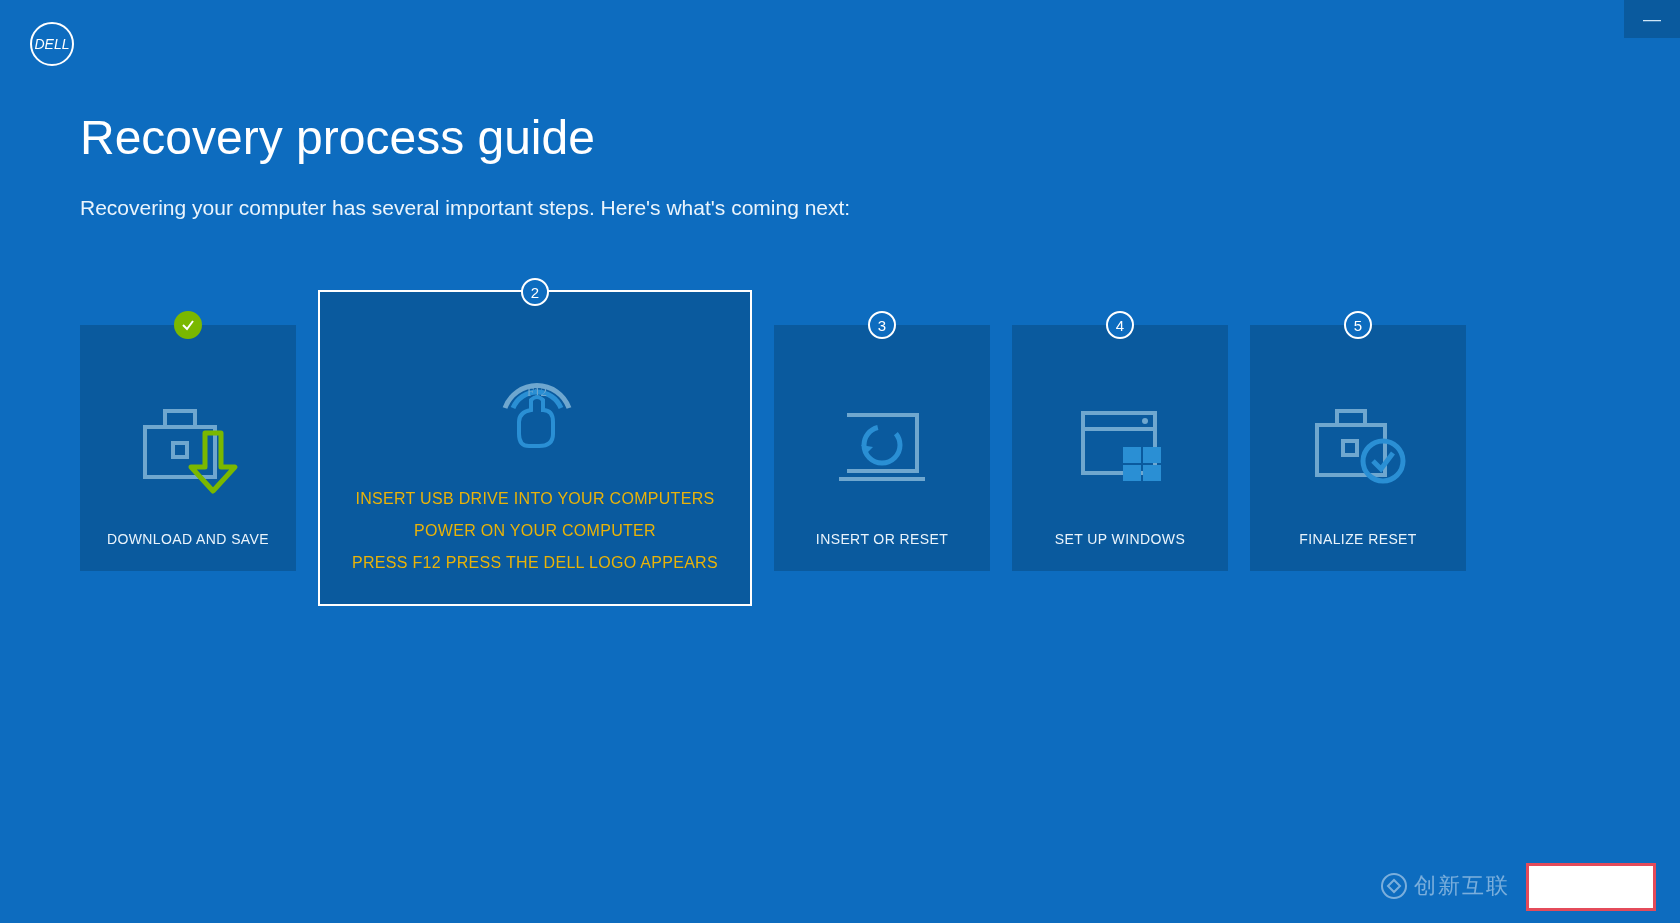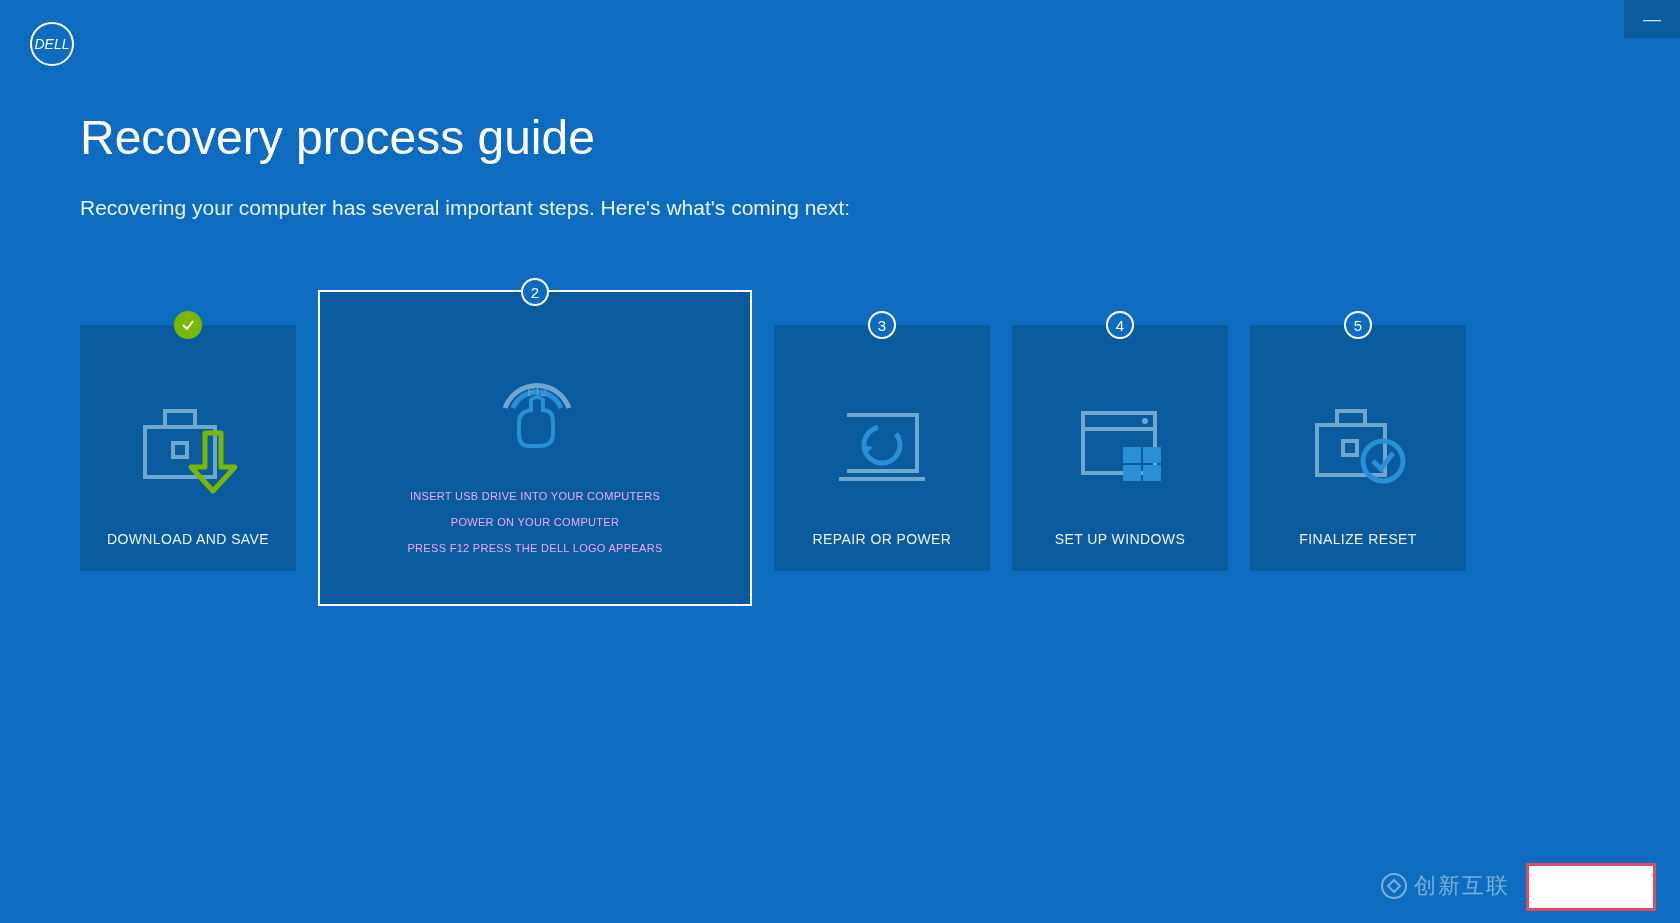--- a/index.html
+++ b/index.html
@@ -117,24 +117,24 @@
     letter-spacing: 0.4px;
     color: #eaf4fc;
     margin-top: 26px;
     text-align: center;
   }
   .big .lines {
     margin-top: 28px;
     text-align: center;
   }
   .big .lines div {
-    font-size: 11px;
+    font-size: 16px;
     letter-spacing: 0.3px;
     margin-bottom: 14px;
-    color: #f0abfc;
+    color: #eab308;
   }
   .next-btn {
     position: absolute;
     right: 24px;
     bottom: 12px;
     width: 130px;
     height: 48px;
     background: #fff;
     border: 3px solid #e44b5a;
   }
@@ -206,21 +206,21 @@
   <div class="card small">
     <div class="step-badge">3</div>
     <div class="iconwrap">
       <svg width="110" height="100" viewBox="0 0 110 100">
         <path d="M20 20 L90 20 L90 76 L20 76" fill="none" stroke="#6fa7cf" stroke-width="4"></path>
         <line x1="12" y1="84" x2="98" y2="84" stroke="#6fa7cf" stroke-width="4"></line>
         <circle cx="55" cy="50" r="18" fill="none" stroke="#2a8fd4" stroke-width="5" stroke-dasharray="80 20"></circle>
         <path d="M40 58 L34 50 L46 52 Z" fill="#2a8fd4"></path>
       </svg>
     </div>
-    <div class="label">REPAIR OR POWER</div>
+    <div class="label">INSERT OR RESET</div>
   </div>
 
   <div class="card small">
     <div class="step-badge">4</div>
     <div class="iconwrap">
       <svg width="110" height="100" viewBox="0 0 110 100">
         <rect x="18" y="18" width="72" height="60" fill="none" stroke="#6fa7cf" stroke-width="4"></rect>
         <line x1="18" y1="34" x2="90" y2="34" stroke="#6fa7cf" stroke-width="4"></line>
         <circle cx="80" cy="26" r="3" fill="#6fa7cf"></circle>
         <g transform="translate(58,52)">

